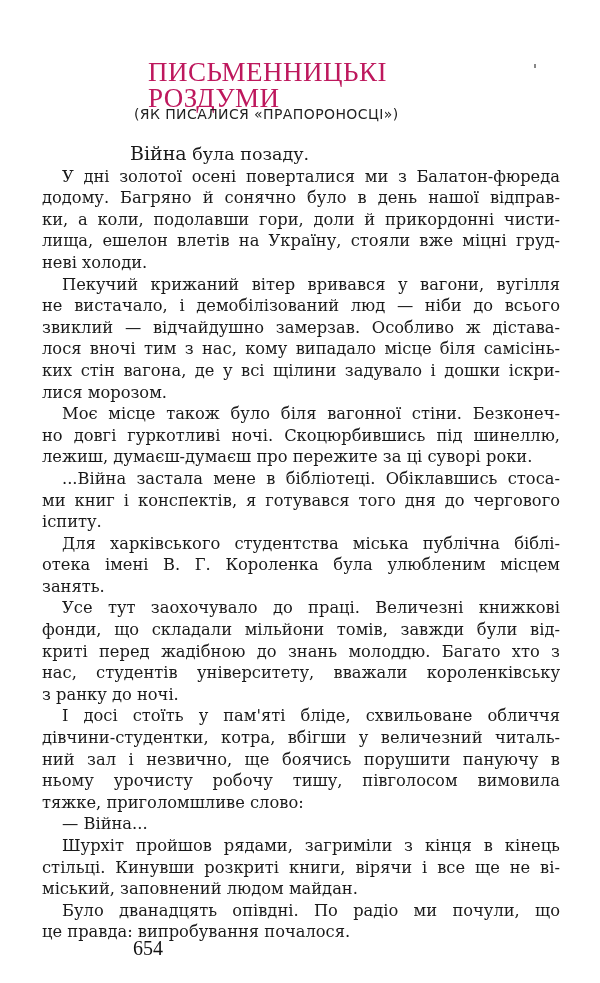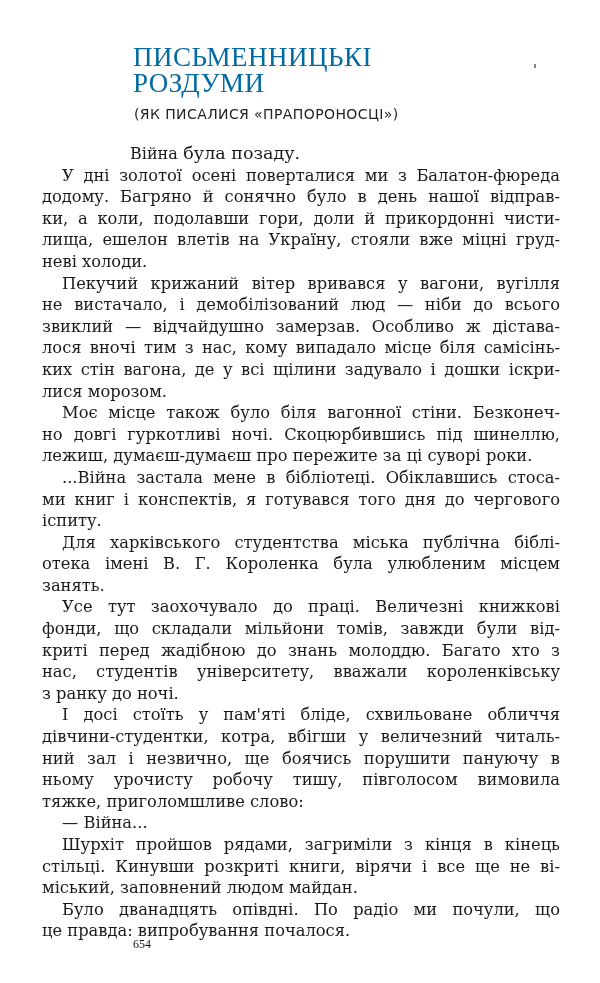--- a/index.html
+++ b/index.html
@@ -17,22 +17,22 @@
     }
     .title {
       position: absolute;
       left: 133px;
       top: 44px;
       font-family: "Liberation Serif", serif;
       font-size: 27px;
       line-height: 26px;
       letter-spacing: 0.5px;
       font-weight: normal;
-      margin: 0;
-      color: #0369a1;
+      margin: 15px;
+      color: #be185d;
     }
     .title .line { display: block; }
     .subtitle {
       position: absolute;
       left: 134px;
       top: 106px;
       font-family: "DejaVu Sans", sans-serif;
       font-size: 14px;
       letter-spacing: 0.4px;
       color: #222;
@@ -52,21 +52,21 @@
       width: 518px;
       font-family: "DejaVu Serif", serif;
       font-size: 16.3px;
       line-height: 21.6px;
       color: #1a1a1a;
     }
     .opening {
       padding-left: 88px;
       font-size: 17.5px;
     }
-    .opening .lead { font-size: 16px; }
+    .opening .lead { font-size: 19px; }
     .para {
       margin: 0;
       text-indent: 0;
     }
     .para .ln {
       display: block;
       text-align: justify;
       text-align-last: justify;
       white-space: nowrap;
     }
@@ -80,21 +80,21 @@
       width: 2px;
       height: 2px;
       background: #555;
       border-radius: 50%;
     }
     .page-number {
       position: absolute;
       left: 133px;
       top: 937px;
       font-family: "Liberation Serif", serif;
-      font-size: 12px;
+      font-size: 20px;
       color: #111;
     }
   </style>
 </head>
 <body>
 
 <h1 class="title">
   <span class="line">ПИСЬМЕННИЦЬКІ</span>
   <span class="line">РОЗДУМИ</span>
 </h1>

